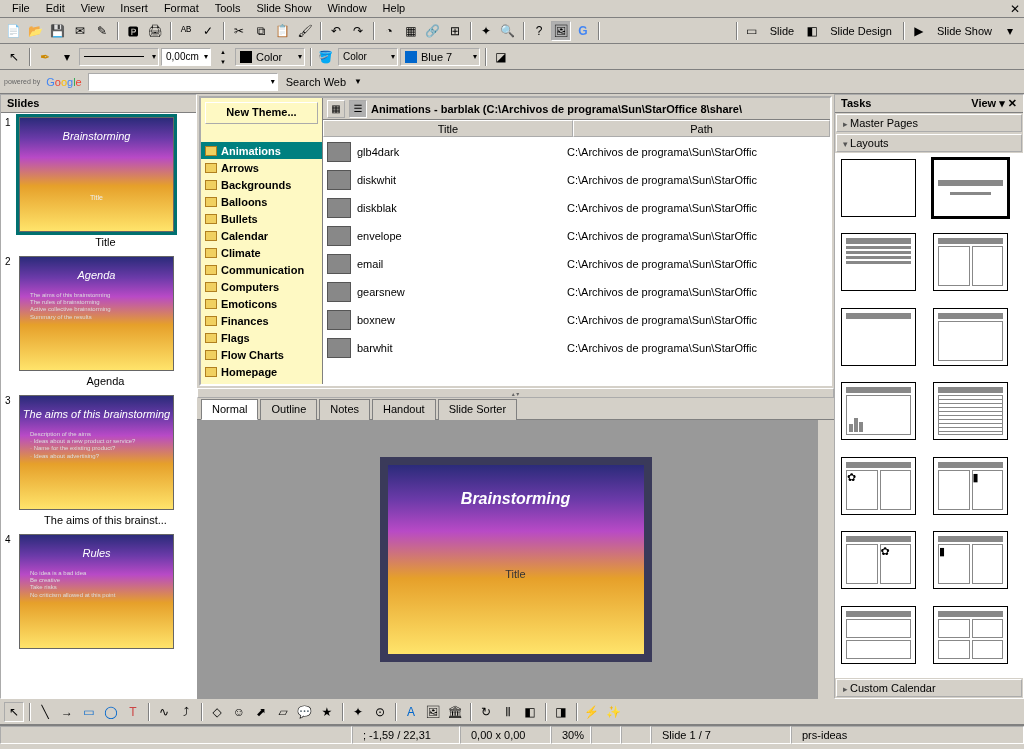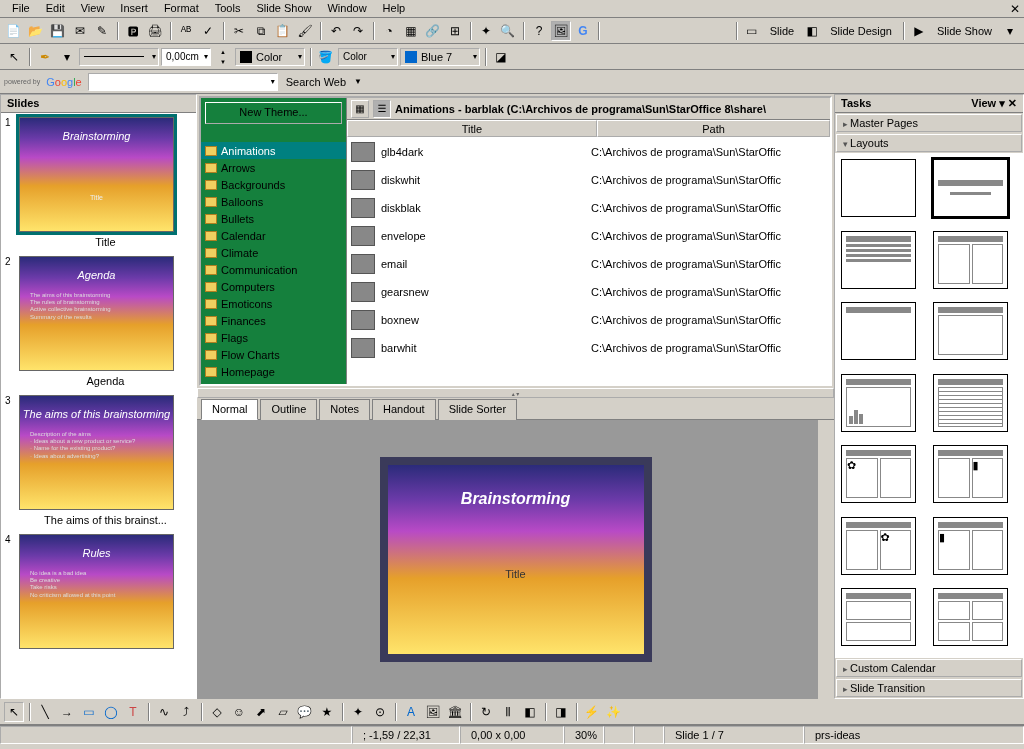--- a/index.html
+++ b/index.html
@@ -23,21 +23,21 @@
 .slideentry { margin-bottom:8px; }
 .slidenum { float:left; width:12px; font-size:10px; }
 .thumb { margin-left:14px; width:155px; height:115px; border:1px solid #666; background:linear-gradient(to bottom,#2b2b7a 0%,#6a3aa8 18%,#b84ac6 35%,#e6a02a 60%,#ffe46b 100%); position:relative; color:#fff; font-style:italic; font-size:8px; text-align:center; padding-top:12px; }
 .thumb.sel { outline:3px solid #007070; }
 .thumb .sub { position:absolute; bottom:30px; width:100%; font-size:7px; color:#eee; font-style:normal; }
 .thumb .body { position:absolute; top:35px; left:10px; text-align:left; font-size:6px; font-style:normal; color:#ddd; line-height:1.2; }
 .slidelabel { text-align:center; margin-top:4px; margin-left:14px; font-size:11px; }
 
 .center { flex:1; display:flex; flex-direction:column; }
 .gallery { height:290px; display:flex; border:2px inset #fff; margin:2px; }
-.gal-left { width:146px; border-right:1px solid #808080; display:flex; flex-direction:column; background:#15803d; }
+.gal-left { width:122px; border-right:1px solid #808080; display:flex; flex-direction:column; background:#fef9c3;font-weight:bold; }
 .newtheme { height:22px; margin:4px; border:1px outset #fff; text-align:center; padding-top:3px; }
 .themelist { flex:1; overflow:auto; }
 .themeitem { height:17px; display:flex; align-items:center; padding-left:4px; gap:4px; }
 .themeitem.sel { background:#008080; color:#fff;margin-top:14px; }
 .folder { width:12px; height:10px; background:#f0d060; border:1px solid #b08020; }
 .gal-right { flex:1; display:flex; flex-direction:column; }
 .gal-hdr { height:22px; display:flex; align-items:center; padding:0 4px; gap:4px; background:#D4D0C8; border-bottom:1px solid #808080; }
 .viewbtn { width:18px; height:18px; border:1px outset #fff; display:flex; align-items:center; justify-content:center; font-size:10px; }
 .viewbtn.act { border:1px inset #fff; background:#b0b0b0; }
 .gal-cols { height:18px; display:flex; border-bottom:1px inset #fff; }
@@ -439,21 +439,20 @@
             <div class="lo-cell"></div>
             <div class="lo-cell"></div>
           </div>
           <div class="lo-row">
             <div class="lo-cell"></div>
             <div class="lo-cell"></div>
           </div>
         </div>
     </div>
     <div class="taskitem">Custom Calendar</div>
-    <div class="taskitem">Slide Transition</div>
   </div>
 </div>
 
 <div class="toolbar">
   <div class="tbtn" style="border:1px inset #fff">↖</div>
   <div class="sep"></div>
   <div class="tbtn">╲</div>
   <div class="tbtn">→</div>
   <div class="tbtn" style="color:#06c">▭</div>
   <div class="tbtn" style="color:#06c">◯</div>
@@ -482,19 +481,19 @@
   <div class="sep"></div>
   <div class="tbtn">◨</div>
   <div class="sep"></div>
   <div class="tbtn">⚡</div>
   <div class="tbtn">✨</div>
 </div>
 
 <div class="statusbar">
   <div class="cell" style="width:352px"></div>
   <div class="cell" style="width:108px">; -1,59 / 22,31</div>
-  <div class="cell" style="width:104px">0,00 x 0,00</div>
+  <div class="cell" style="width:91px">0,00 x 0,00</div>
   <div class="cell" style="width:40px">30%</div>
   <div class="cell" style="width:30px"></div>
   <div class="cell" style="width:30px"></div>
   <div class="cell" style="width:140px">Slide 1 / 7</div>
   <div class="cell" style="flex:1">prs-ideas</div>
 </div>
 
 </body></html>

